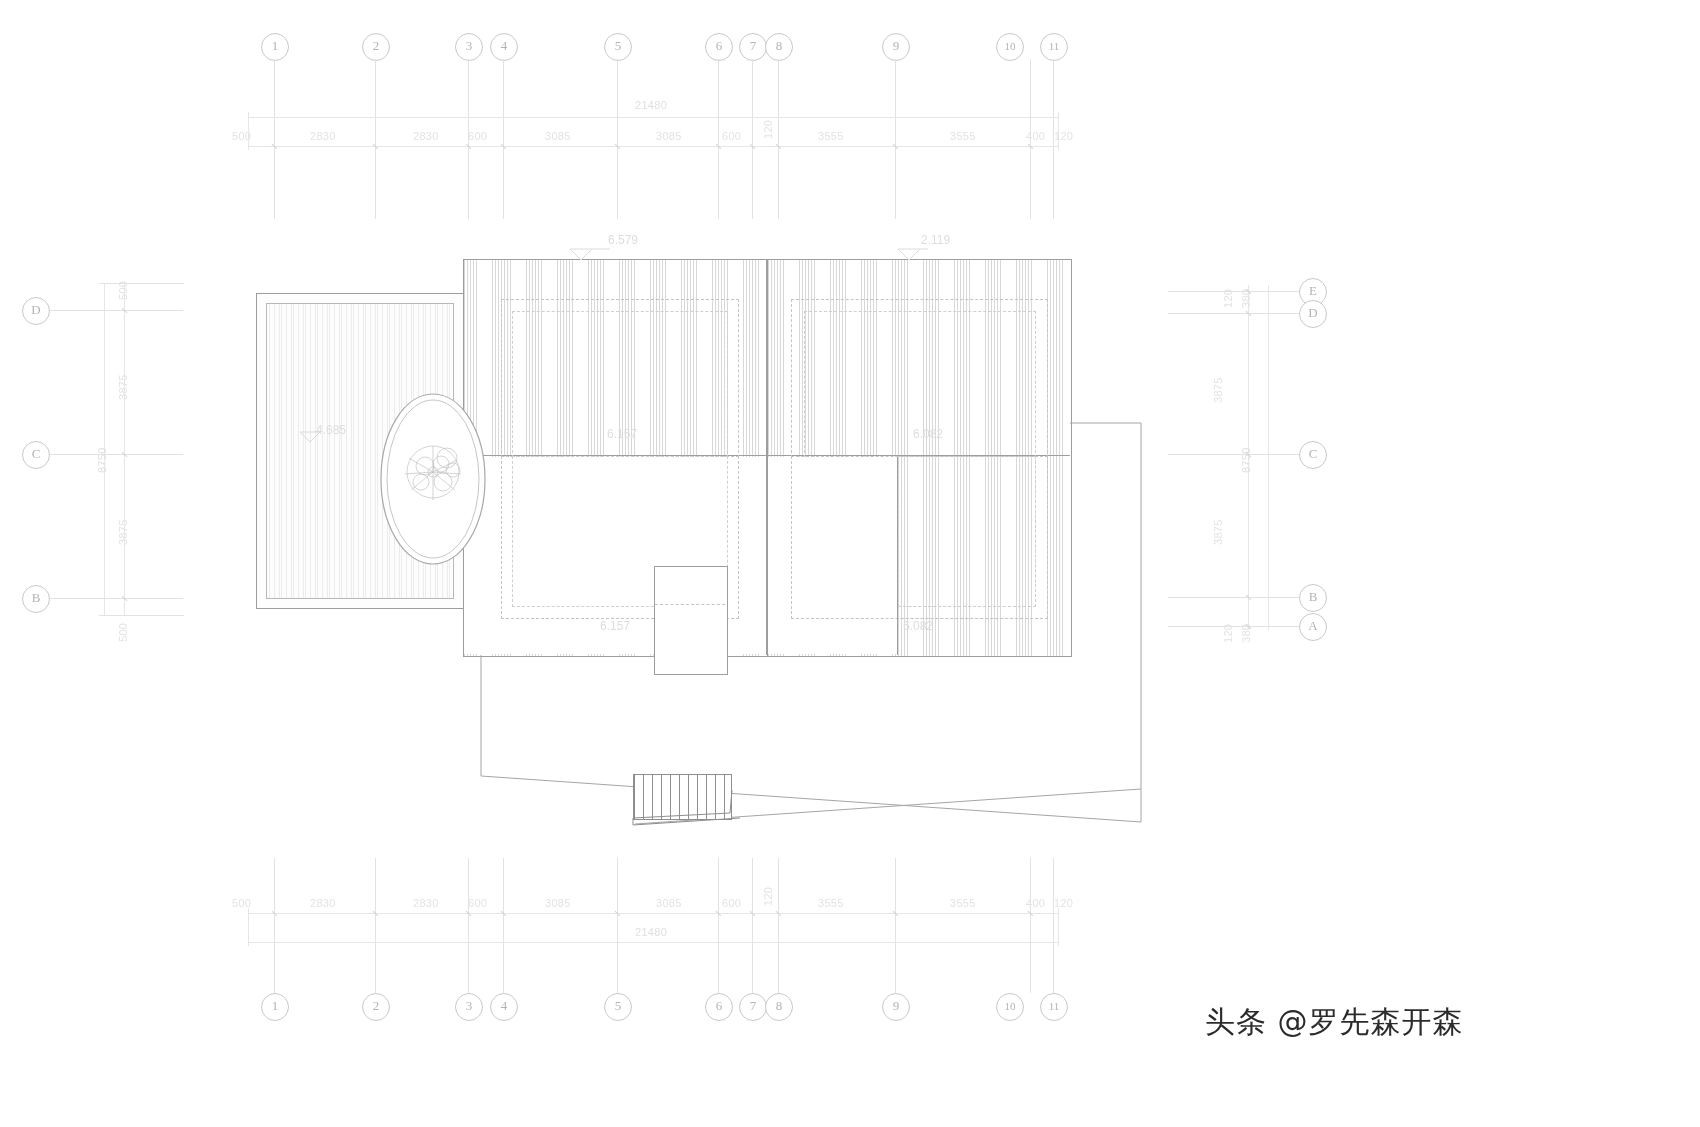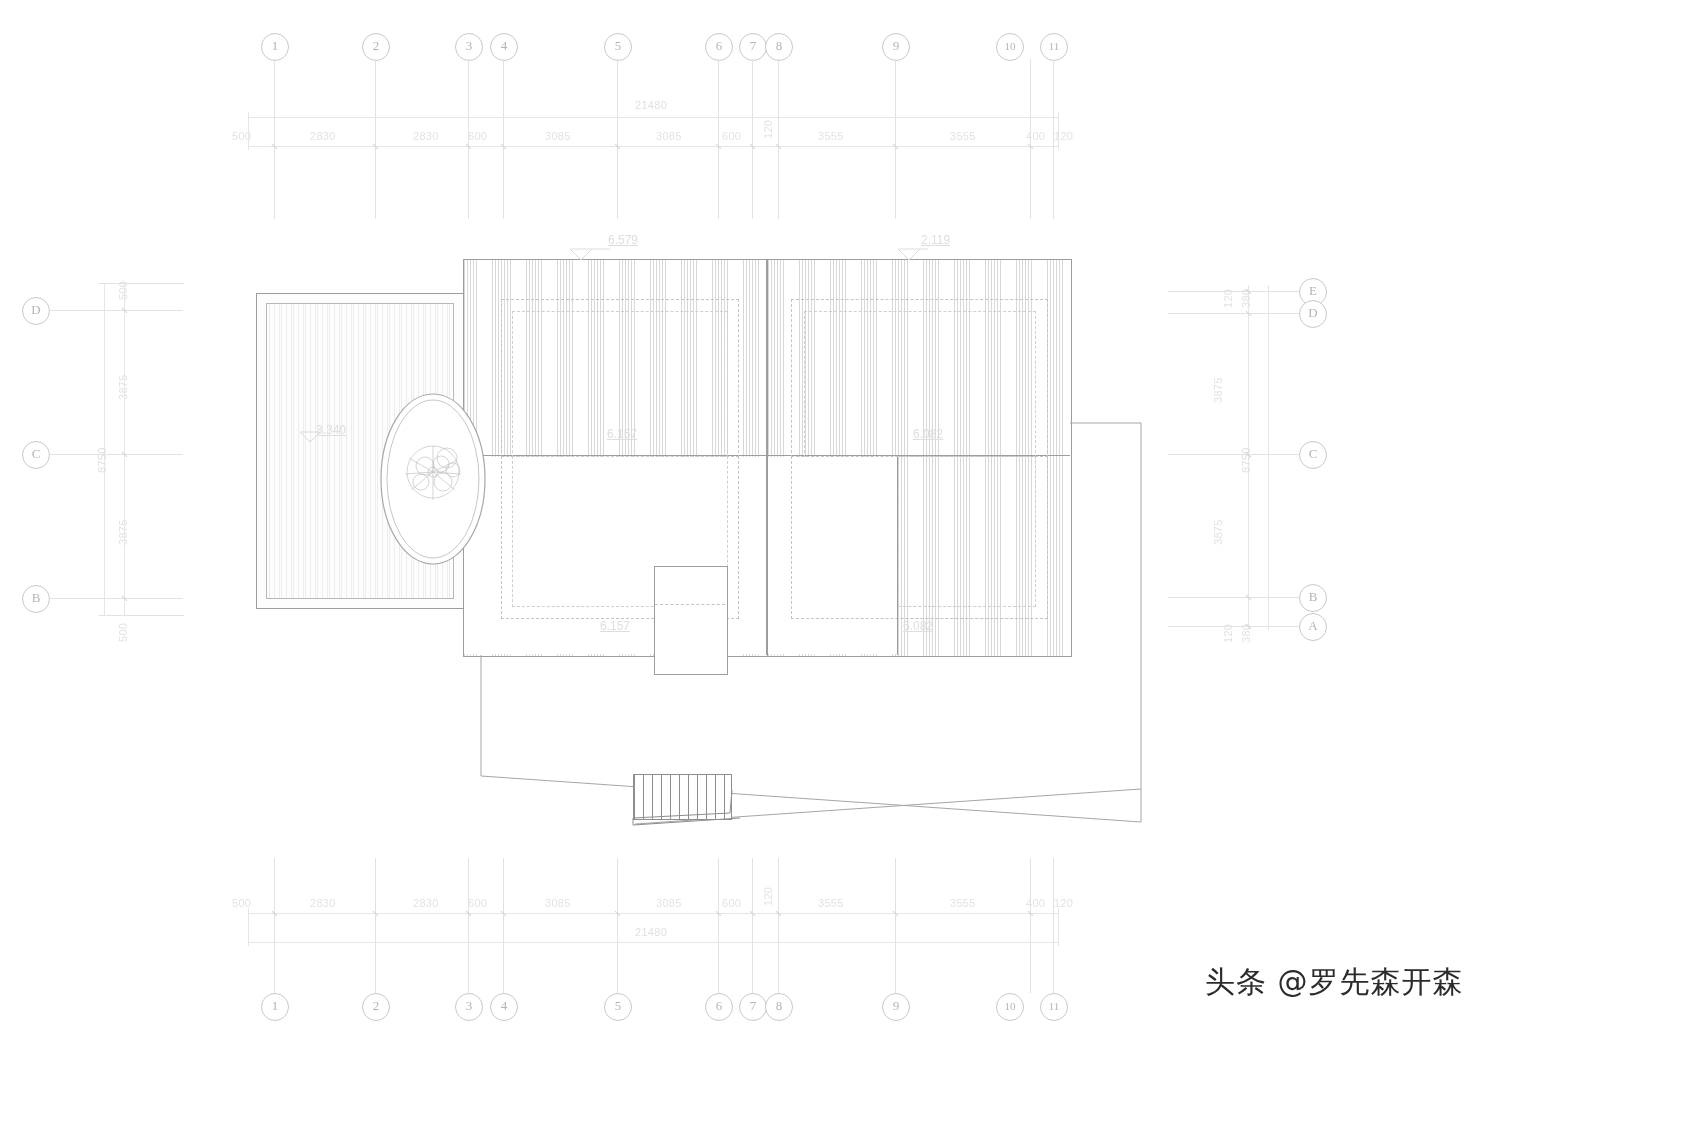--- a/index.html
+++ b/index.html
@@ -56,21 +56,21 @@
       repeating-linear-gradient(to right,
         #ececec 0px, #ececec .5px,
         #fdfdfd .5px, #fdfdfd 2.4px);
   }
 
   .dashrect{position:absolute;border:1px dashed #c4c4c4;}
   .dashrect2{position:absolute;border:1px dashed #cfcfcf;}
 
   .solidline{position:absolute;background:#9d9d9d;}
 
-  .elevtxt{position:absolute;color:#dedede;font-size:12px;white-space:nowrap;text-decoration:underline;}
+  .elevtxt{position:absolute;color:#dedede;font-size:12px;white-space:nowrap;}
 
   .box{position:absolute;border:1px solid #9d9d9d;background:#fff;}
 
   .stair{
     position:absolute;border:1px solid #8e8e8e;
     background:repeating-linear-gradient(to right,
       #8e8e8e 0px,#8e8e8e 1px,#ffffff 1px,#ffffff 9px);
   }
 
   .watermark{
@@ -160,21 +160,21 @@
   <div class="dimtxt v" style="left:117px;top:642px">500</div>
   <div class="dimtxt v big" style="left:96px;top:473px">8750</div>
 
   <div class="tickv" style="left:121px;top:310px"></div>
   <div class="tickv" style="left:121px;top:454px"></div>
   <div class="tickv" style="left:121px;top:598px"></div>
 
   <div class="terrace" style="left:256px;top:293px;width:206px;height:314px"></div>
   <div class="terrace-in" style="left:266px;top:303px;width:186px;height:294px"></div>
 
-  <div class="elevtxt" style="left:316px;top:423px">3.340</div>
+  <div class="elevtxt" style="left:316px;top:423px">4.685</div>
   <svg style="left:300px;top:430px;width:22px;height:14px">
     <polyline points="0,2 10,12 20,2" fill="none" stroke="#d9d9d9" stroke-width="1"></polyline>
     <line x1="0" y1="2" x2="20" y2="2" stroke="#d9d9d9" stroke-width="1"></line>
   </svg>
 
   <div class="roof" style="left:463px;top:259px;width:303px;height:396px"></div>
 
   <div class="roof" style="left:767px;top:259px;width:303px;height:396px"></div>
 
   <div class="solidline" style="left:766px;top:259px;width:1.6px;height:396px"></div>
@@ -331,15 +331,15 @@
   <div class="bubble" style="left:455px;top:993px">3</div>
   <div class="bubble" style="left:490px;top:993px">4</div>
   <div class="bubble" style="left:604px;top:993px">5</div>
   <div class="bubble" style="left:705px;top:993px">6</div>
   <div class="bubble" style="left:739px;top:993px">7</div>
   <div class="bubble" style="left:765px;top:993px">8</div>
   <div class="bubble" style="left:882px;top:993px">9</div>
   <div class="bubble small" style="left:996px;top:993px">10</div>
   <div class="bubble small" style="left:1040px;top:993px">11</div>
 
-  <div class="watermark" style="left:1205px;top:962px">头条 @罗先森开森</div>
+  <div class="watermark" style="left:1205px;top:1002px">头条 @罗先森开森</div>
 
 </div>
 
 </body></html>

